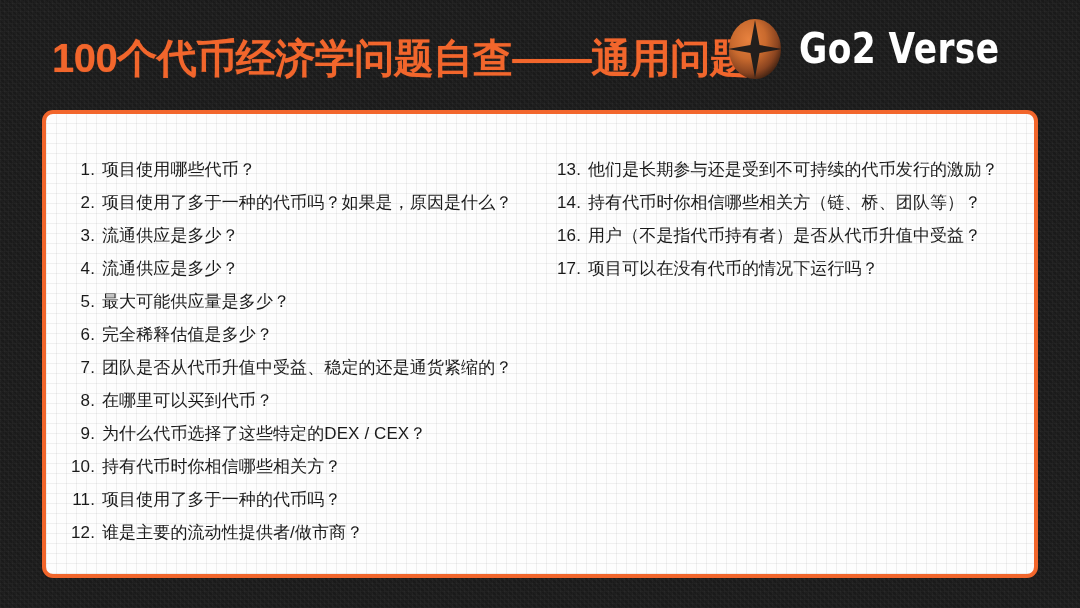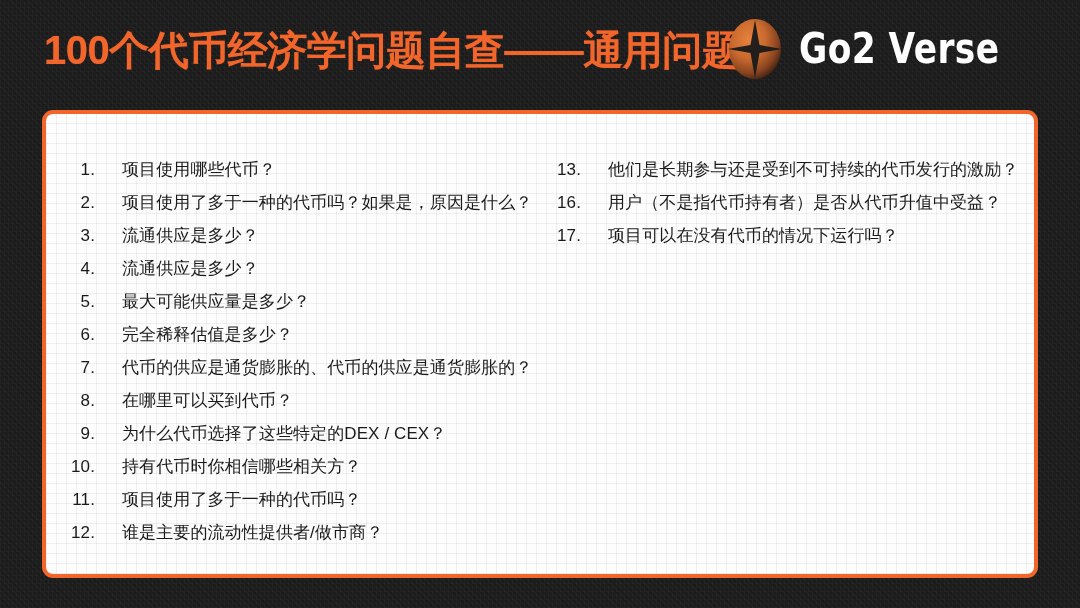--- a/index.html
+++ b/index.html
@@ -30,21 +30,21 @@
     left: 0;
     top: 0;
     width: 1080px;
     height: 104px;
   }
 
   #slide-title {
     position: absolute;
     left: 44px;
     top: 25px;
-    margin: 0;
+    margin: 8px;
     font-size: 40px;
     line-height: 50px;
     font-weight: bold;
     letter-spacing: -0.5px;
     color: #f2662c;
     white-space: nowrap;
     text-shadow: 0 0 1px rgba(242,102,44,0.55);
     text-align: center;
   }
 
@@ -127,21 +127,20 @@
     flex: none;
     text-align: right;
     margin-right: 7px;
     font-family: "Liberation Sans", sans-serif;
   }
   #column-left  .q-num { width: 24px; }
   #column-right .q-num { width: 24px; text-align: center; }
 
   .q-text {
     font-family: "Liberation Sans", "DejaVu Sans", sans-serif;
-    margin-left: 20px;
   }
 </style>
 </head>
 <body>
 
 <div id="slide">
 
   <div id="header">
 
     <h1 id="slide-title">100个代币经济学问题自查——通用问题</h1>
@@ -188,21 +187,21 @@
           <div class="q-item">
             <span class="q-num">5.</span>
             <span class="q-text">最大可能供应量是多少？</span>
           </div>
           <div class="q-item">
             <span class="q-num">6.</span>
             <span class="q-text">完全稀释估值是多少？</span>
           </div>
           <div class="q-item">
             <span class="q-num">7.</span>
-            <span class="q-text">代币的供应是通货膨胀的、代币的供应是通货膨胀的？</span>
+            <span class="q-text">团队是否从代币升值中受益、稳定的还是通货紧缩的？</span>
           </div>
           <div class="q-item">
             <span class="q-num">8.</span>
             <span class="q-text">在哪里可以买到代币？</span>
           </div>
           <div class="q-item">
             <span class="q-num">9.</span>
             <span class="q-text">为什么代币选择了这些特定的DEX / CEX？</span>
           </div>
           <div class="q-item">
@@ -218,20 +217,24 @@
             <span class="q-text">谁是主要的流动性提供者/做市商？</span>
           </div>
         </div>
 
       <div class="q-column" id="column-right">
           <div class="q-item">
             <span class="q-num">13.</span>
             <span class="q-text">他们是长期参与还是受到不可持续的代币发行的激励？</span>
           </div>
           <div class="q-item">
+            <span class="q-num">14.</span>
+            <span class="q-text">持有代币时你相信哪些相关方（链、桥、团队等）？</span>
+          </div>
+          <div class="q-item">
             <span class="q-num">16.</span>
             <span class="q-text">用户（不是指代币持有者）是否从代币升值中受益？</span>
           </div>
           <div class="q-item">
             <span class="q-num">17.</span>
             <span class="q-text">项目可以在没有代币的情况下运行吗？</span>
           </div>
         </div>
 
     </div>

